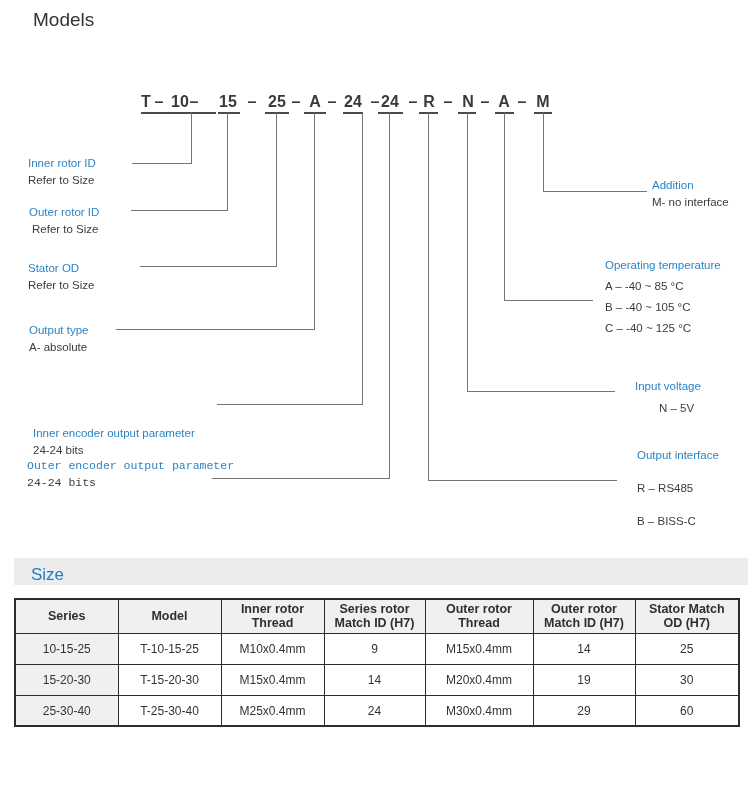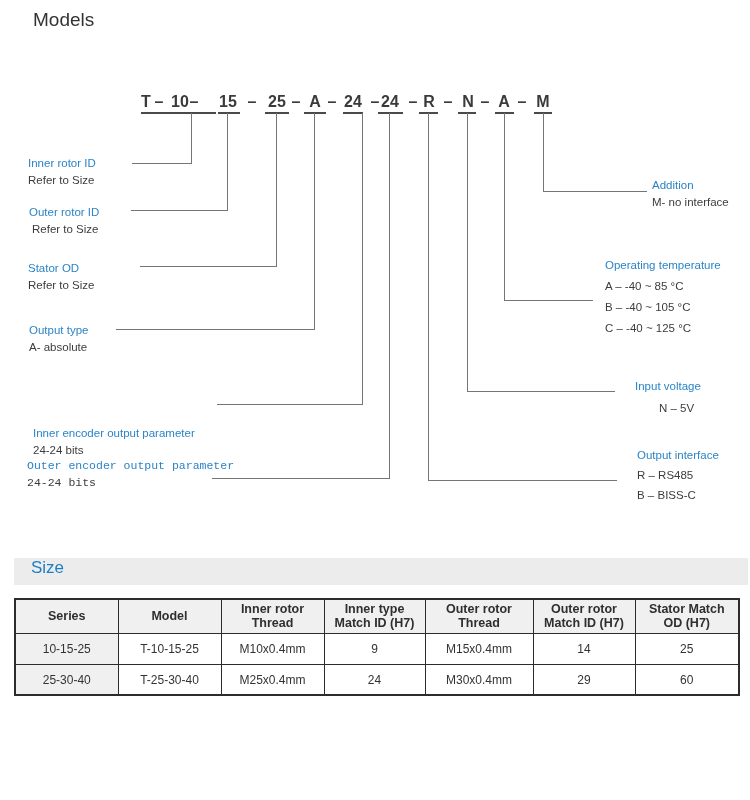--- a/index.html
+++ b/index.html
@@ -46,26 +46,26 @@
   .lb-stator{left:28px;top:260px;}
   .lb-output-type{left:29px;top:322px;}
   .lb-inner-encoder{left:33px;top:385px;margin-top:40px;}
   .lb-outer-encoder{left:27px;top:457px;font-family:Liberation Mono, monospace;}
   .lb-addition{left:652px;top:177px;}
   .lb-op-temp{left:605px;top:257px;}
   .lb-op-temp .lv{margin-top:4px;}
   .lb-input-voltage{left:635px;top:378px;}
   .lb-input-voltage .lv{margin-top:5px;margin-left:24px;}
   .lb-output-interface{left:637px;top:447px;}
-  .lb-output-interface .lv{margin-top:3px;}
+  .lb-output-interface .lv{margin-top:16px;}
   
   .size-banner{
     position:absolute;left:14px;top:558px;width:734px;height:27px;
     background:var(--bannergray);
-    display:flex;align-items:flex-start;padding-left:17px;
+    display:flex;align-items:flex-end;padding-left:17px;
   }
   .size-banner .size-title{
     font-size:17px;font-weight:500;color:#1e7ec3;
   }
   table.size-table{
     position:absolute;left:14px;top:598px;width:724px;
     border-collapse:collapse;table-layout:fixed;
     border:2px solid var(--border);
     font-size:12px;color:#333;
   }
@@ -190,37 +190,46 @@
     <col style="width:101px">
       <col style="width:108px">
       <col style="width:102px">
       <col style="width:104px">
   </colgroup>
   <thead>
     <tr>
       <th>Series</th>
       <th>Model</th>
       <th>Inner rotor Thread</th>
-      <th>Inner type Match ID (H7)</th>
+      <th>Series rotor Match ID (H7)</th>
       <th>Outer rotor Thread</th>
       <th>Outer rotor Match ID (H7)</th>
       <th>Stator Match OD (H7)</th>
     </tr>
   </thead>
   <tbody id="size-tbody">
       <tr>
         <td>10-15-25</td>
         <td>T-10-15-25</td>
         <td>M10x0.4mm</td>
         <td>9</td>
         <td>M15x0.4mm</td>
         <td>14</td>
         <td>25</td>
       </tr>
       <tr>
+        <td>15-20-30</td>
+        <td>T-15-20-30</td>
+        <td>M15x0.4mm</td>
+        <td>14</td>
+        <td>M20x0.4mm</td>
+        <td>19</td>
+        <td>30</td>
+      </tr>
+      <tr>
         <td>25-30-40</td>
         <td>T-25-30-40</td>
         <td>M25x0.4mm</td>
         <td>24</td>
         <td>M30x0.4mm</td>
         <td>29</td>
         <td>60</td>
       </tr>
     </tbody>
 </table>

